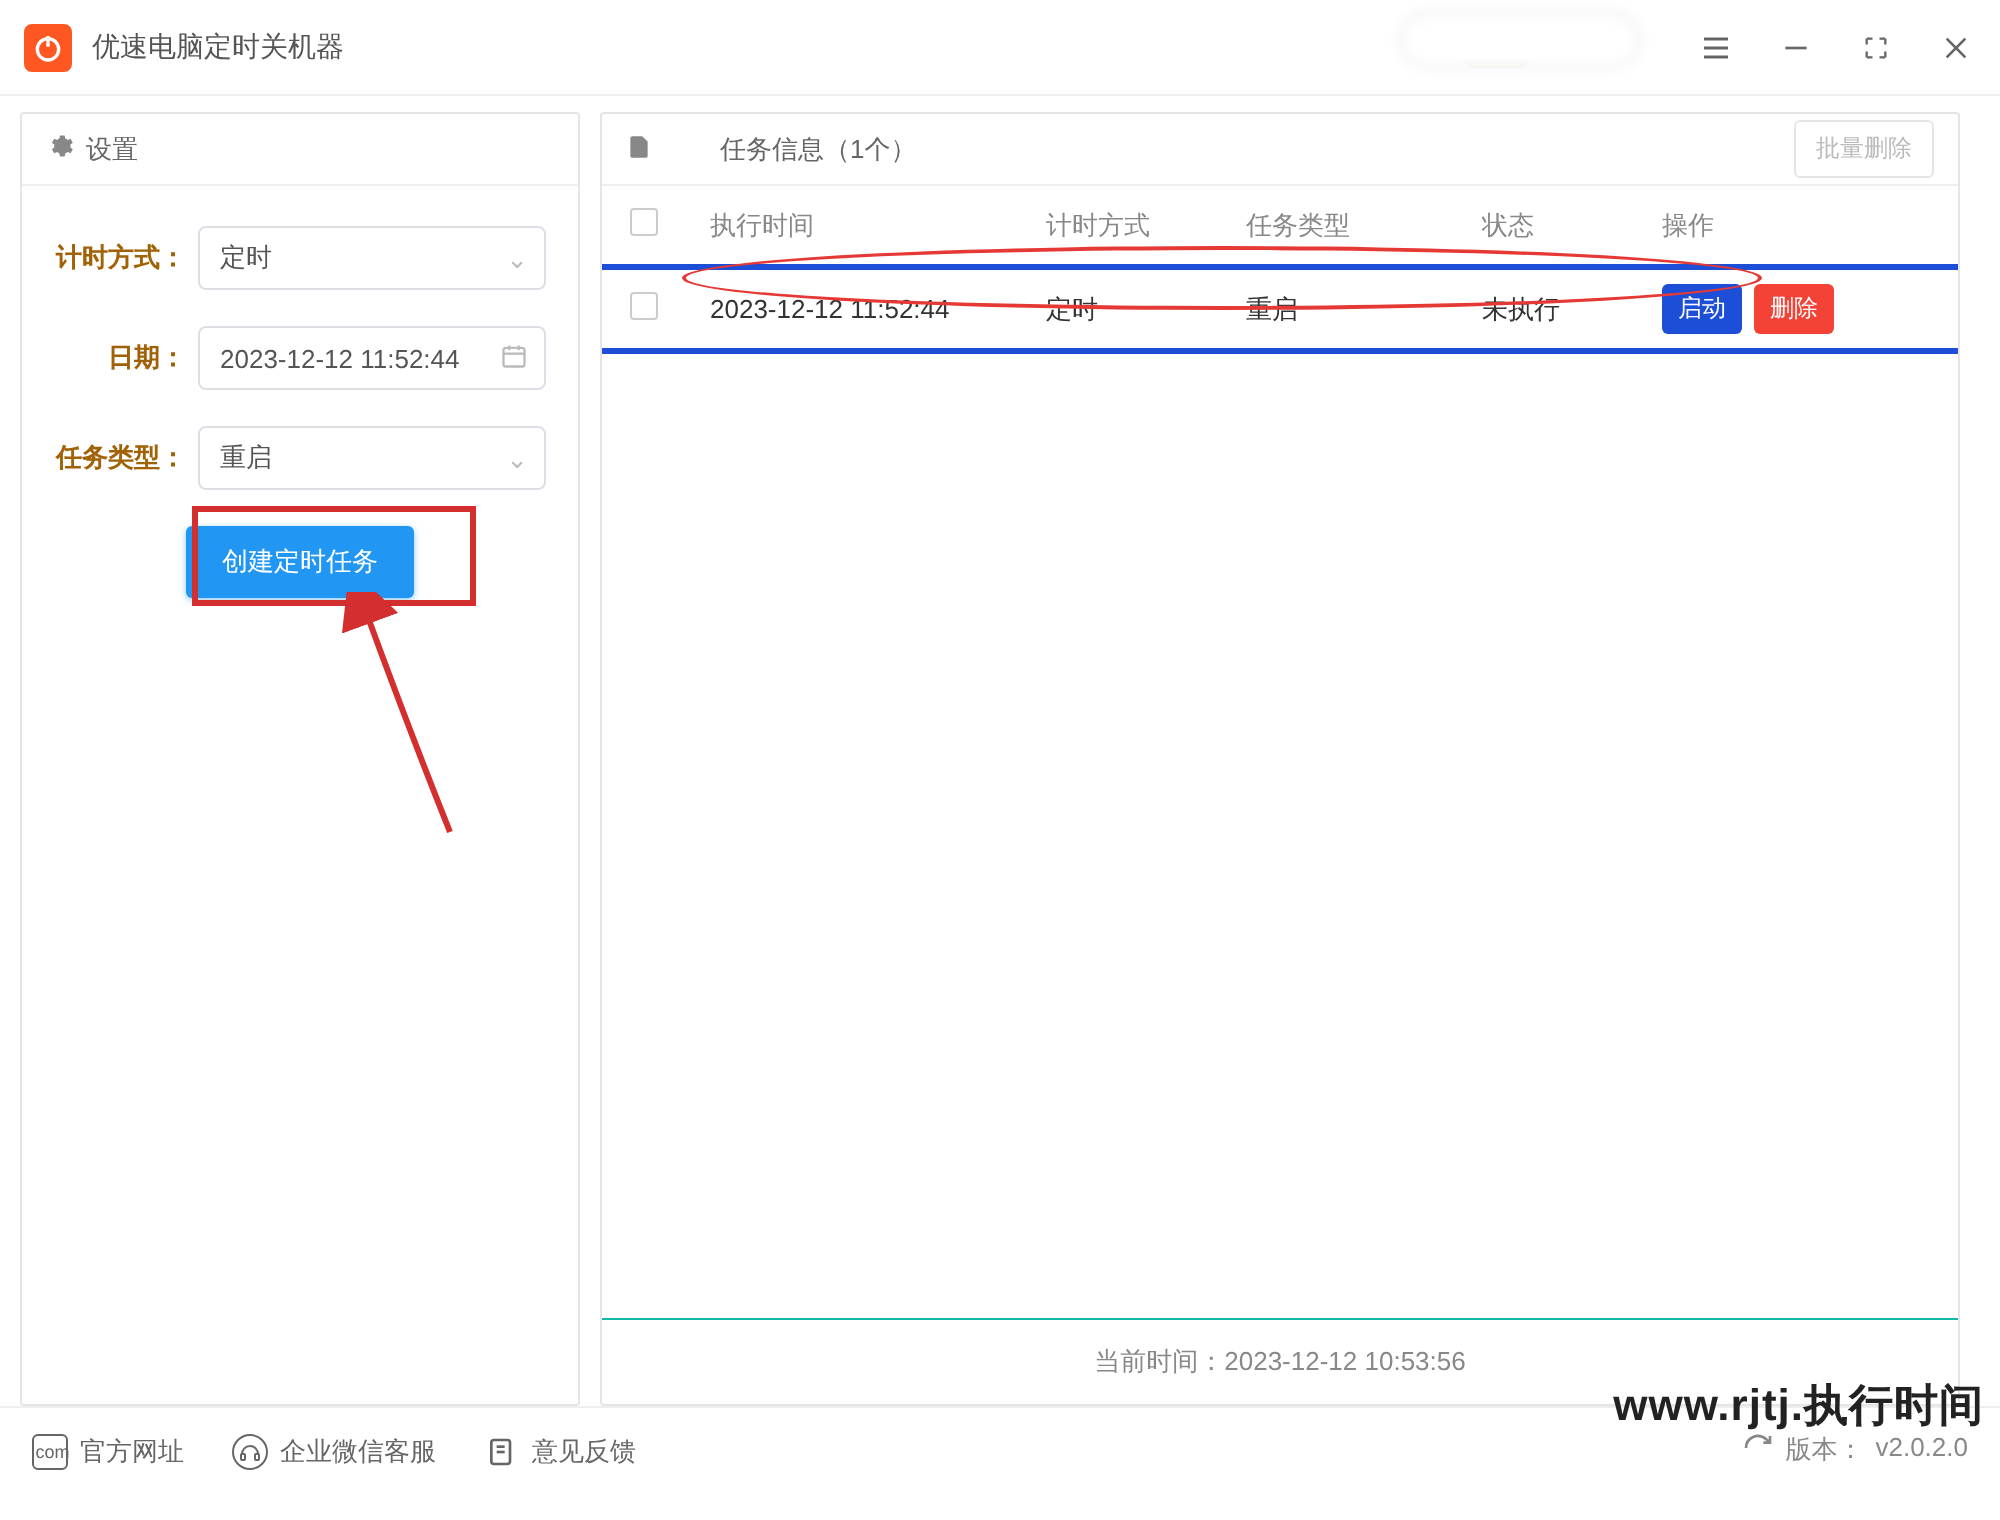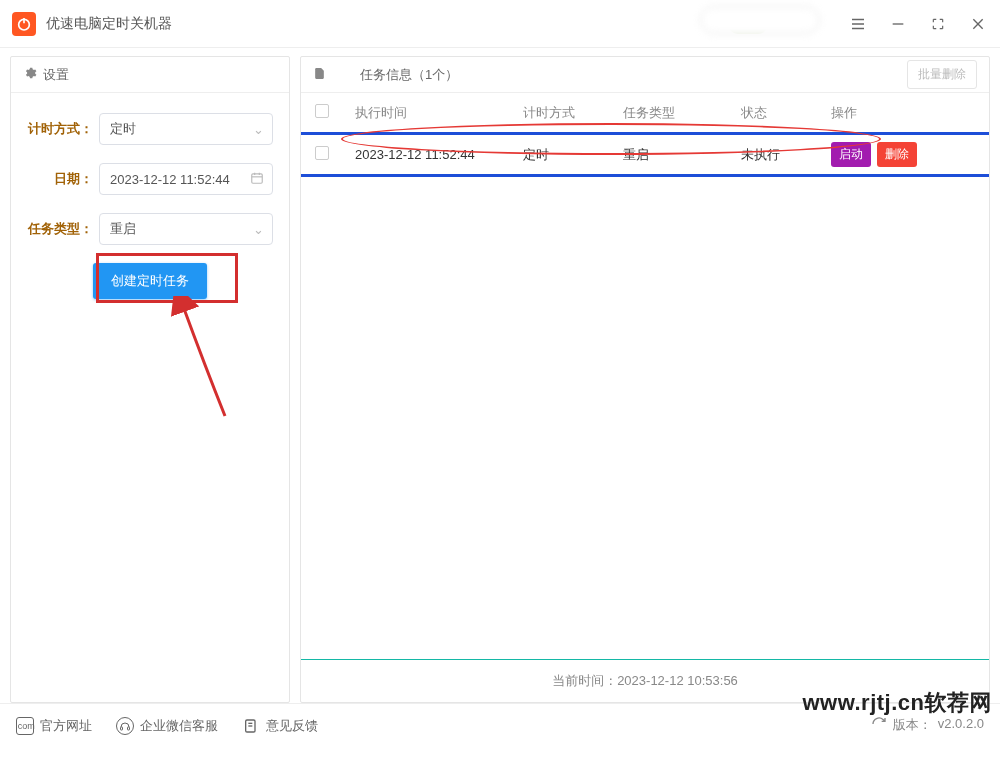--- a/index.html
+++ b/index.html
@@ -8,21 +8,21 @@
 
 .titlebar { height: 48px; display: flex; align-items: center; padding: 0 12px; border-bottom: 1px solid #eee; }
 .app-icon { width: 24px; height: 24px; background: #ff5722; border-radius: 4px; display: flex; align-items: center; justify-content: center; margin-right: 10px; }
 .app-title { font-size: 14px; color: #555; flex: 1; }
 .title-img { width: 40px; height: 20px; border-radius: 10px; background: linear-gradient(#cfe8e0,#e8efd8); margin-right: 80px; opacity:.6; }
 .title-blur { position: absolute; left: 700px; top: 6px; width: 120px; height: 28px; border-radius: 14px; border: 1px solid #ddd; background: #fff; filter: blur(3px); }
 .win-controls { display: flex; gap: 20px; align-items: center; }
 .win-btn { width: 20px; height: 20px; display: flex; align-items: center; justify-content: center; color: #666; cursor: pointer; }
 
 
-.content { display: flex; height: 655px; padding: 8px 10px 0 10px; gap: 10px; }
+.content { display: flex; height: 655px; padding: 8px 20px 0 10px; gap: 10px; }
 .panel { border: 1px solid #e5e5e5; border-radius: 2px; background: #fff; }
 
 
 .left-panel { width: 280px; display: flex; flex-direction: column; }
 .panel-header { height: 36px; display: flex; align-items: center; padding: 0 12px; border-bottom: 1px solid #eee; color: #666; font-size: 13px; gap: 6px; }
 .form { padding: 20px 16px; }
 .form-row { display: flex; align-items: center; margin-bottom: 18px; }
 .form-label { width: 72px; text-align: right; font-weight: bold; color: #a16207; padding-right: 6px; }
 .form-input { flex: 1; height: 32px; border: 1px solid #dcdfe6; border-radius: 4px; padding: 0 28px 0 10px; position: relative; display: flex; align-items: center; color: #555; background: #fff; }
 .input-suffix { position: absolute; right: 8px; color: #bbb; }
@@ -37,21 +37,21 @@
 .table-head, .table-row { display: flex; align-items: center; height: 42px; padding: 0 14px; border-bottom: 3px solid #1d4ed8; }
 .col-chk { width: 40px; }
 .col-time { width: 168px; }
 .col-mode { width: 100px; }
 .col-type { width: 118px; }
 .col-status { width: 90px; }
 .col-ops { width: 110px; display: flex; gap: 6px; }
 .table-head { color: #888; font-weight: 500; }
 .chkbox { width: 14px; height: 14px; border: 1px solid #ccc; border-radius: 2px; display: inline-block; }
 .btn-sm { padding: 4px 8px; border-radius: 3px; font-size: 12px; color: #fff; border: none; cursor: pointer; }
-.btn-start { background: #a21caf; }
+.btn-start { background: #1d4ed8; }
 .btn-del { background: #f44336; }
 .row-annot { position: absolute; left: 40px; top: 66px; width: 540px; height: 32px; border: 2px solid #e53935; border-radius: 50%/50%; pointer-events: none; }
 .table-footer { margin-top: auto; text-align: center; padding: 12px 0; color: #888; font-size: 13px; border-top: 1px solid #14b8a6; }
 
 
 .arrow-annot { position: absolute; left: 165px; top: 296px; pointer-events: none; }
 
 
 .bottombar { height: 44px; border-top: 1px solid #eee; display: flex; align-items: center; padding: 0 16px; gap: 24px; color: #666; font-size: 13px; }
 .bot-link { display: flex; align-items: center; gap: 6px; cursor: pointer; }
@@ -215,13 +215,13 @@
   </div>
   <div class="version">
     <span><svg width="16" height="16" viewBox="0 0 24 24" fill="none" stroke="#888" stroke-width="2">
           <path d="M3 12a9 9 0 0115-6.7L21 8M21 3v5h-5"></path>
         </svg></span>
     <span>版本：</span>
       <span>v2.0.2.0</span>
   </div>
 </div>
 
-<div class="watermark">www.rjtj.cn软荐网</div>
+<div class="watermark">www.rjtj.执行时间</div>
 
 </body></html>

